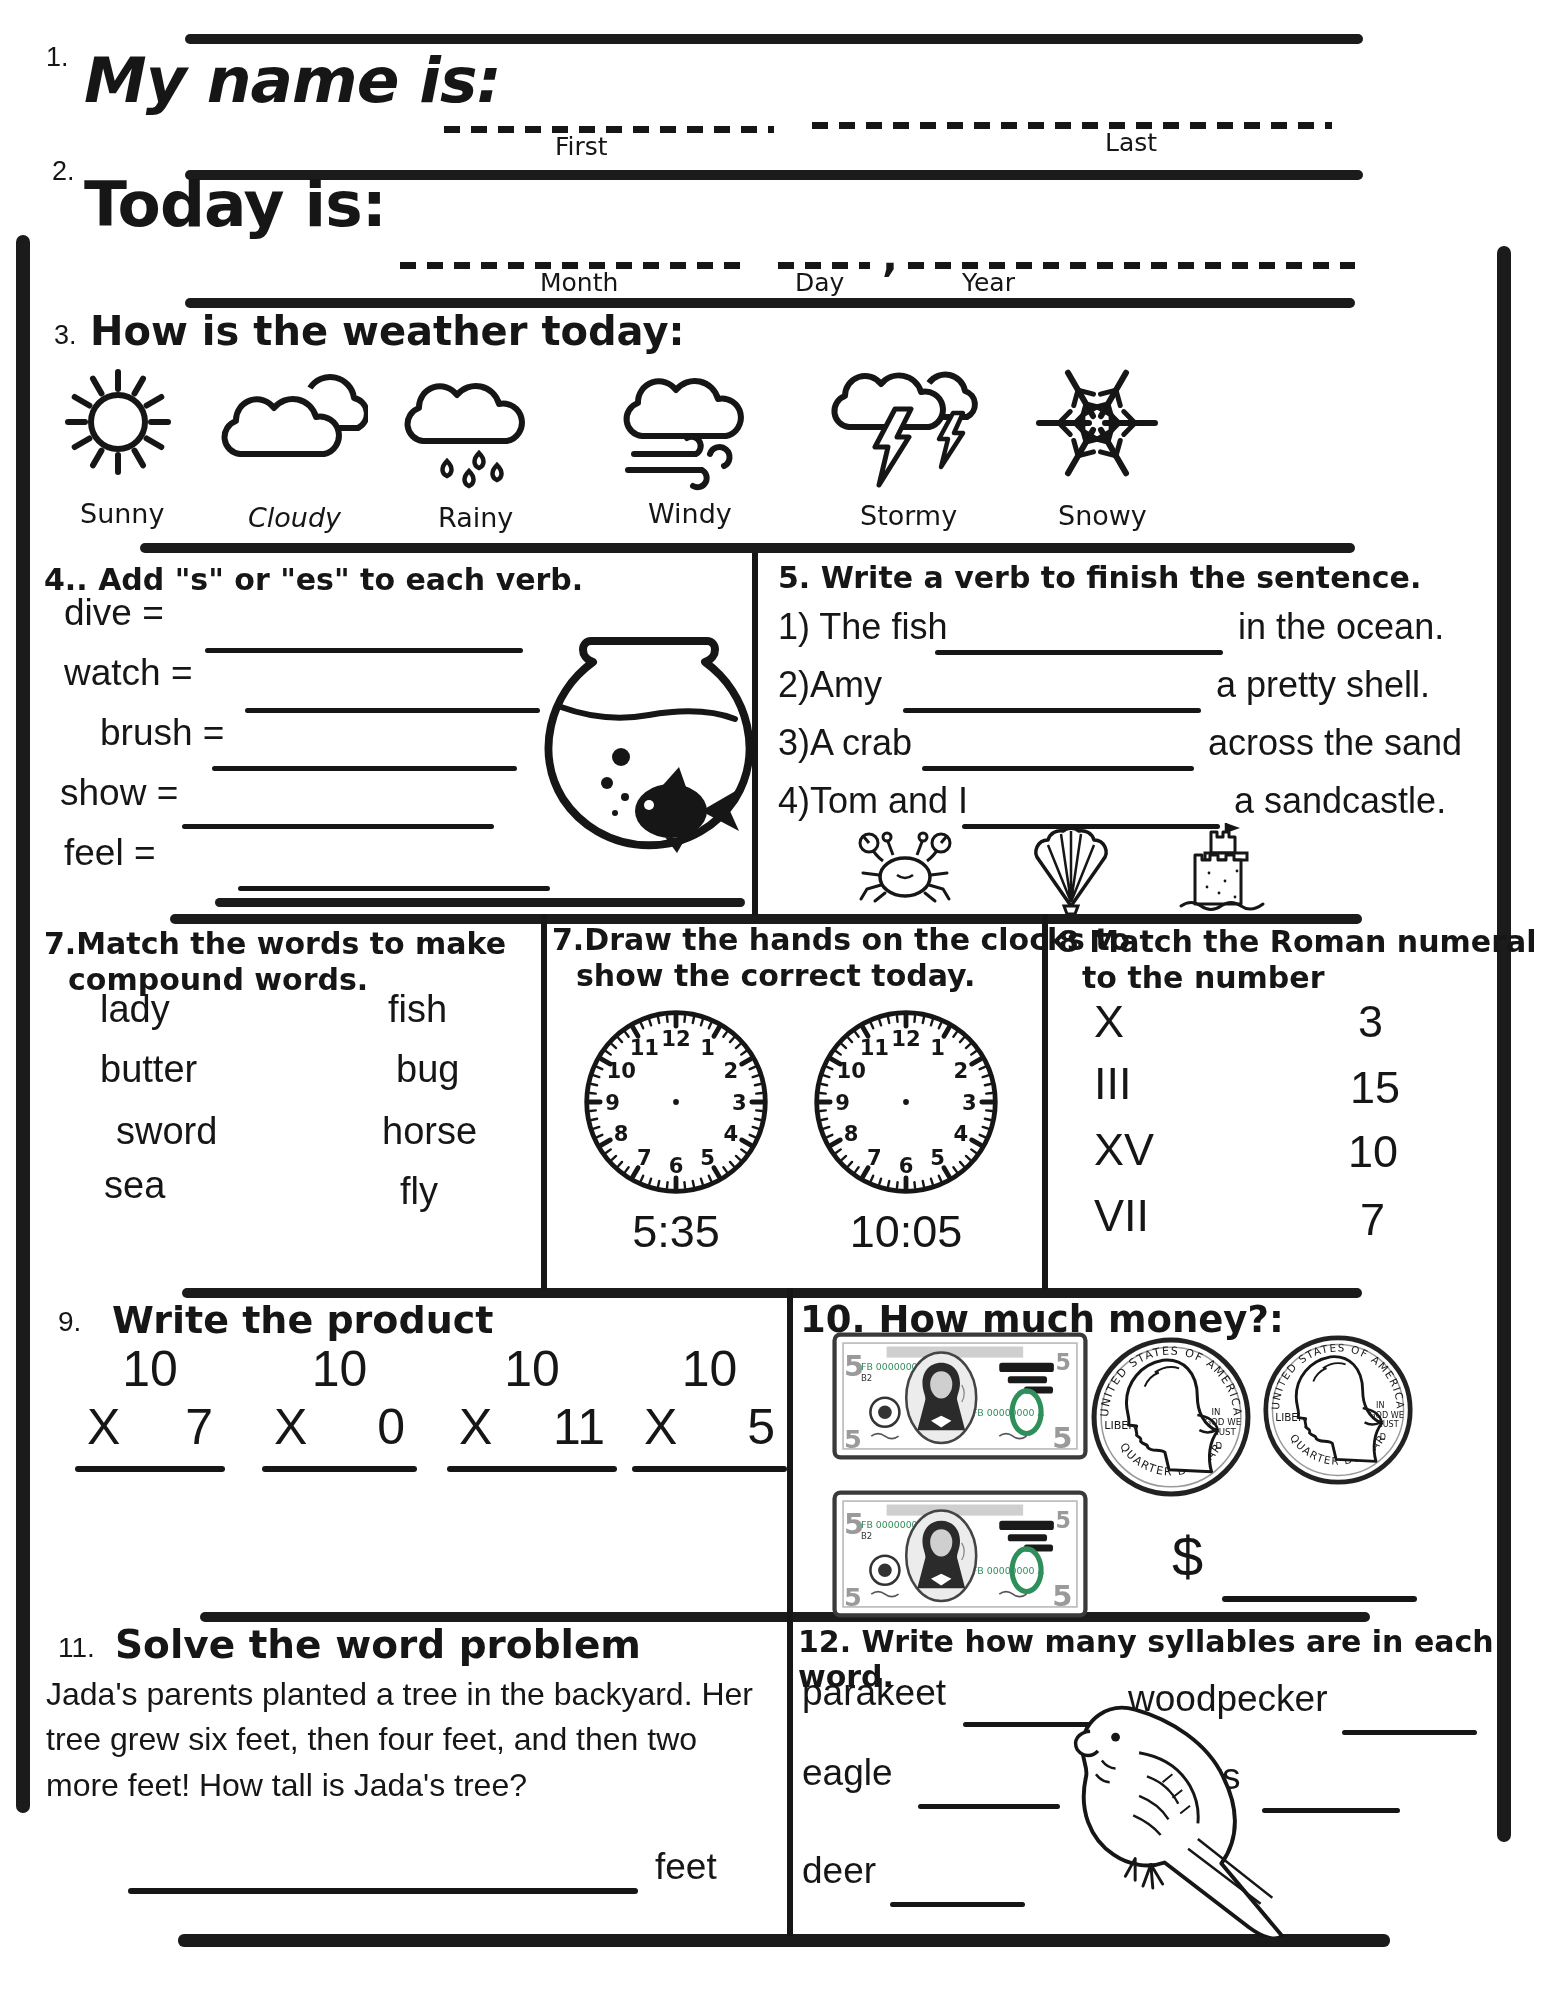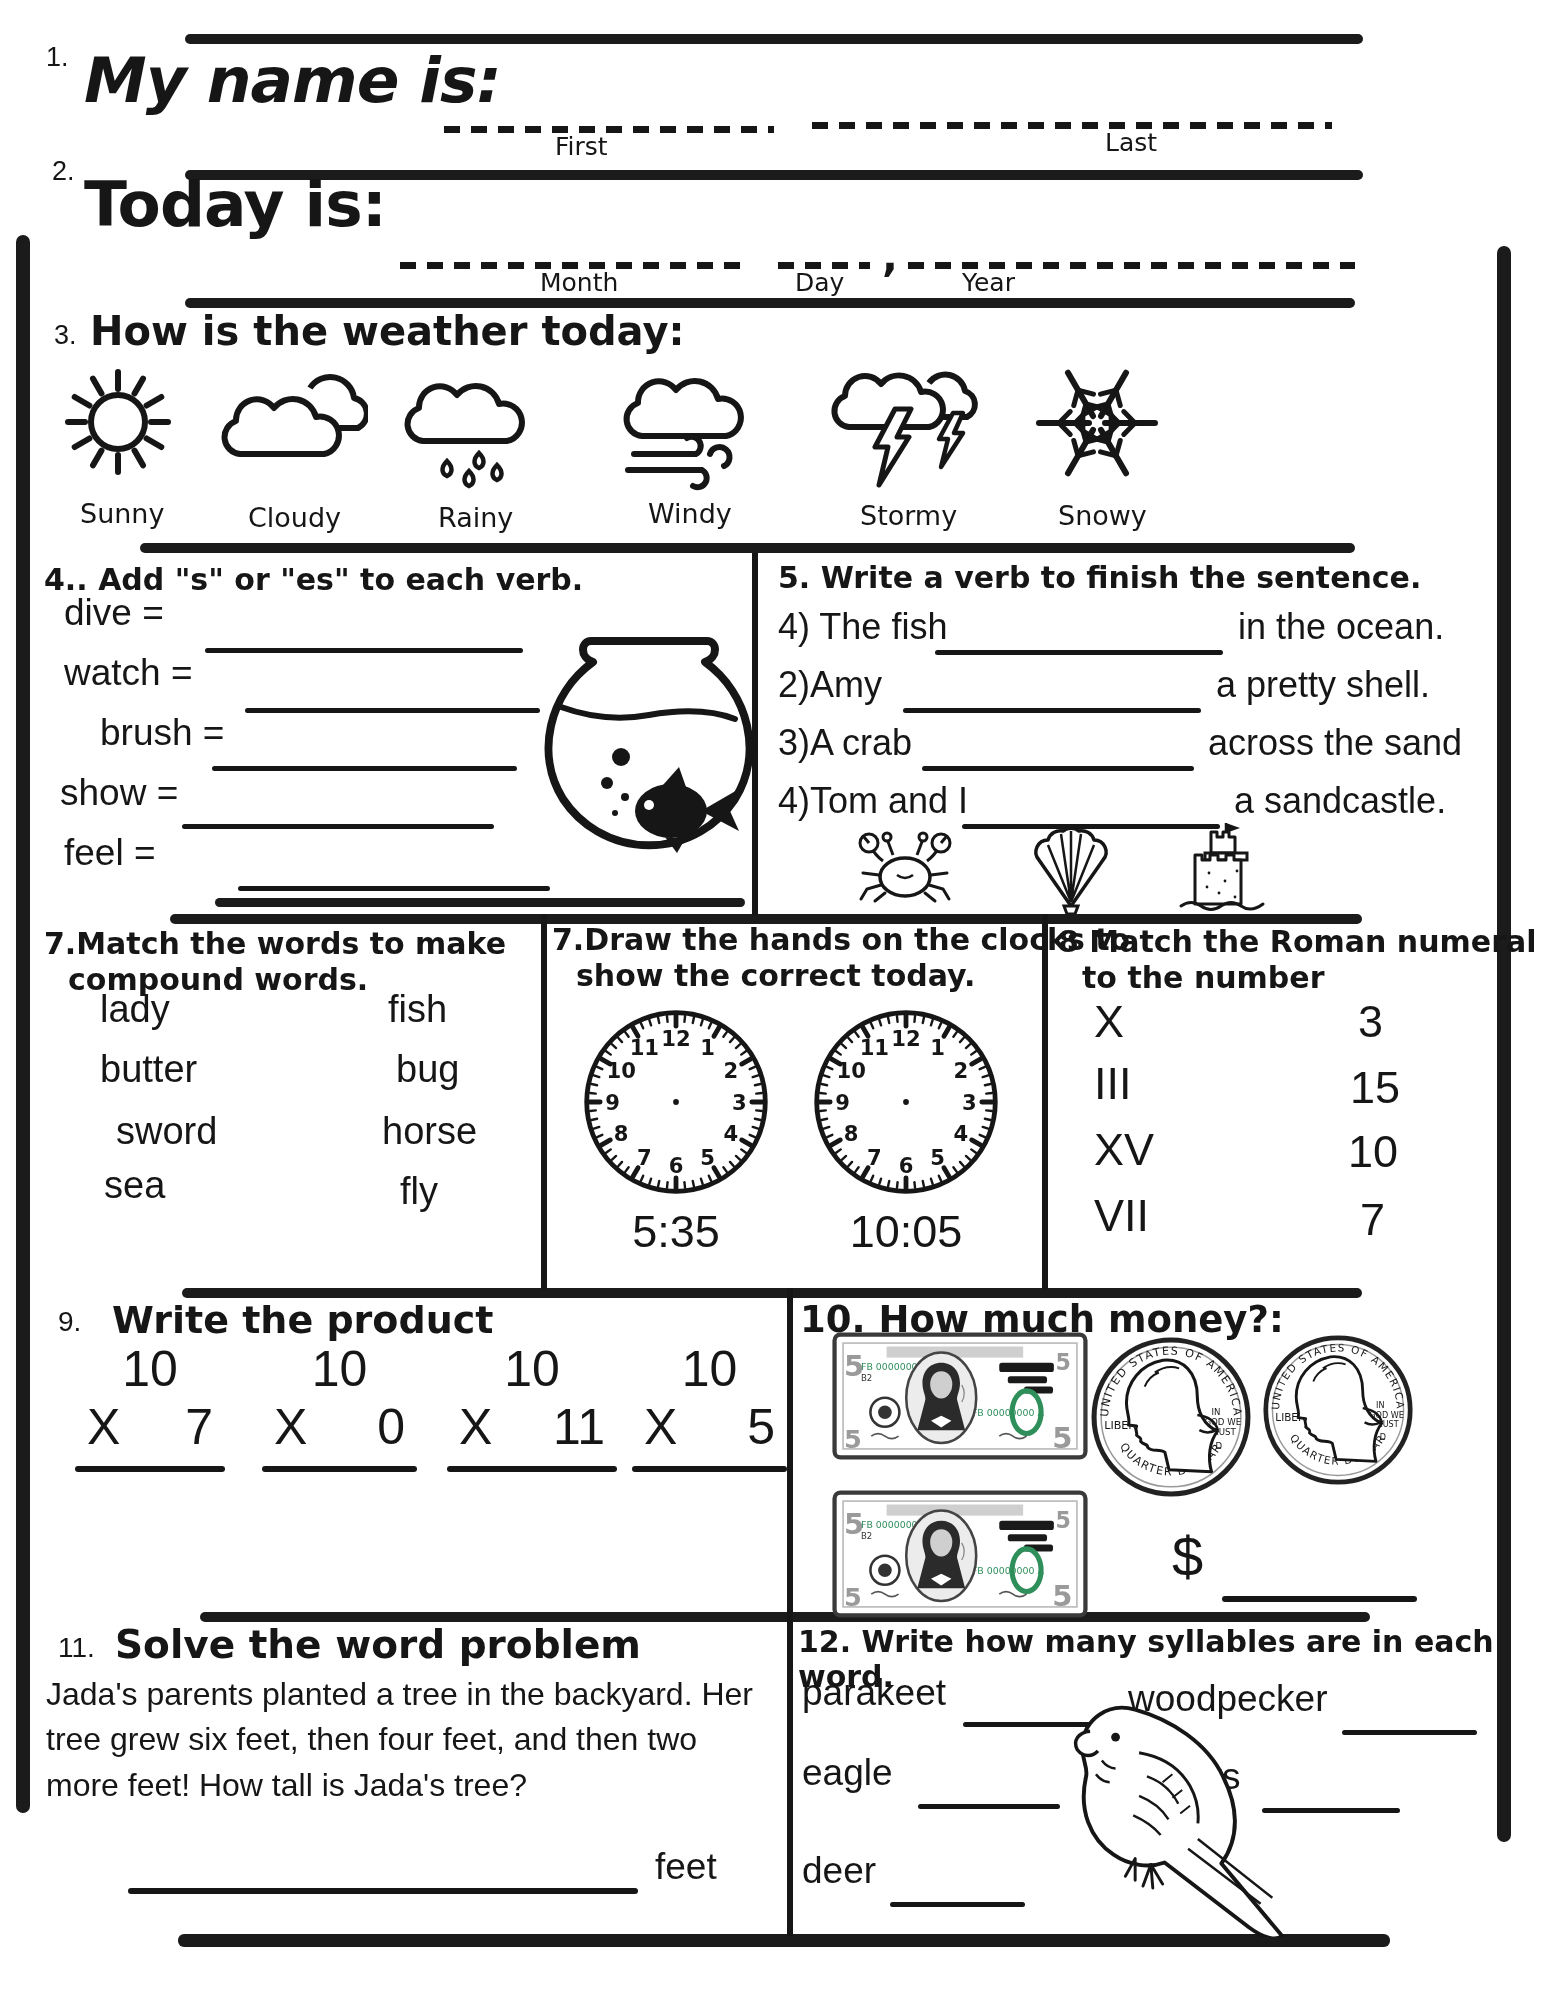--- a/index.html
+++ b/index.html
@@ -141,21 +141,21 @@
         <line x1="4.000000000000001" y1="-6.928203230275509" x2="29.000000000000007" y2="-50.22947341949744" stroke="#161616" stroke-width="6" stroke-linecap="round"></line>
         <line x1="19.000000000000004" y1="-32.90896534380867" x2="23.236759347932512" y2="-17.480100504563154" stroke="#161616" stroke-width="5" stroke-linecap="round"></line>
         <line x1="19.000000000000004" y1="-32.90896534380867" x2="3.519831423690622" y2="-28.863674149216667" stroke="#161616" stroke-width="5" stroke-linecap="round"></line>
         <line x1="11.000000000000002" y1="-19.05255888325765" x2="14.442366970195167" y2="-6.516606201370671" stroke="#161616" stroke-width="5" stroke-linecap="round"></line>
         <line x1="11.000000000000002" y1="-19.05255888325765" x2="-1.5776369682513707" y2="-15.76575978765165" stroke="#161616" stroke-width="5" stroke-linecap="round"></line>
         <polygon points="13.9,8.0 0.0,16.0 -13.9,8.0 -13.9,-8.0 -0.0,-16.0 13.9,-8.0" fill="none" stroke="#161616" stroke-width="4.5"></polygon>
       </svg>
   </div>
 
   <div class="lbl" style="left:80px;top:498px;font-size:27px;">Sunny</div>
-  <div class="lbl" style="left:248px;top:502px;font-size:27px;">Cloudy</div>
+  <div class="lbl" style="left:248px;top:502px;font-size:27px;font-style:italic;">Cloudy</div>
   <div class="lbl" style="left:438px;top:502px;font-size:27px;">Rainy</div>
   <div class="lbl" style="left:648px;top:498px;font-size:27px;">Windy</div>
   <div class="lbl" style="left:860px;top:500px;font-size:27px;">Stormy</div>
   <div class="lbl" style="left:1058px;top:500px;font-size:27px;">Snowy</div>
 
   <div class="abs hw" style="left:44px;top:562px;font-size:30px;">
     <span>4..</span>
     <span>Add "s" or "es" to each verb.</span>
   </div>
   <div class="abs bodytxt" style="left:64px;top:592px;font-size:37px;">dive =</div>
@@ -182,21 +182,21 @@
       <circle cx="-42" cy="14" r="6" fill="#161616"></circle>
       <circle cx="-24" cy="28" r="4" fill="#161616"></circle>
       <circle cx="-34" cy="44" r="3" fill="#161616"></circle>
     </svg>
   </div>
 
   <div class="abs hw" style="left:778px;top:560px;font-size:30px;">
     <span>5.</span>
     <span>Write a verb to finish the sentence.</span>
   </div>
-  <div class="abs bodytxt" style="left:778px;top:606px;font-size:36px;">4) The fish</div>
+  <div class="abs bodytxt" style="left:778px;top:606px;font-size:36px;">1) The fish</div>
   <div class="line" style="left:935px;top:650px;width:288px;"></div>
   <div class="abs bodytxt" style="left:1238px;top:606px;font-size:36px;">in the ocean.</div>
 
   <div class="abs bodytxt" style="left:778px;top:664px;font-size:36px;">2)Amy</div>
   <div class="line" style="left:903px;top:708px;width:298px;"></div>
   <div class="abs bodytxt" style="left:1216px;top:664px;font-size:36px;">a pretty shell.</div>
 
   <div class="abs bodytxt" style="left:778px;top:722px;font-size:36px;">3)A crab</div>
   <div class="line" style="left:922px;top:766px;width:272px;"></div>
   <div class="abs bodytxt" style="left:1208px;top:722px;font-size:36px;">across the sand</div>

